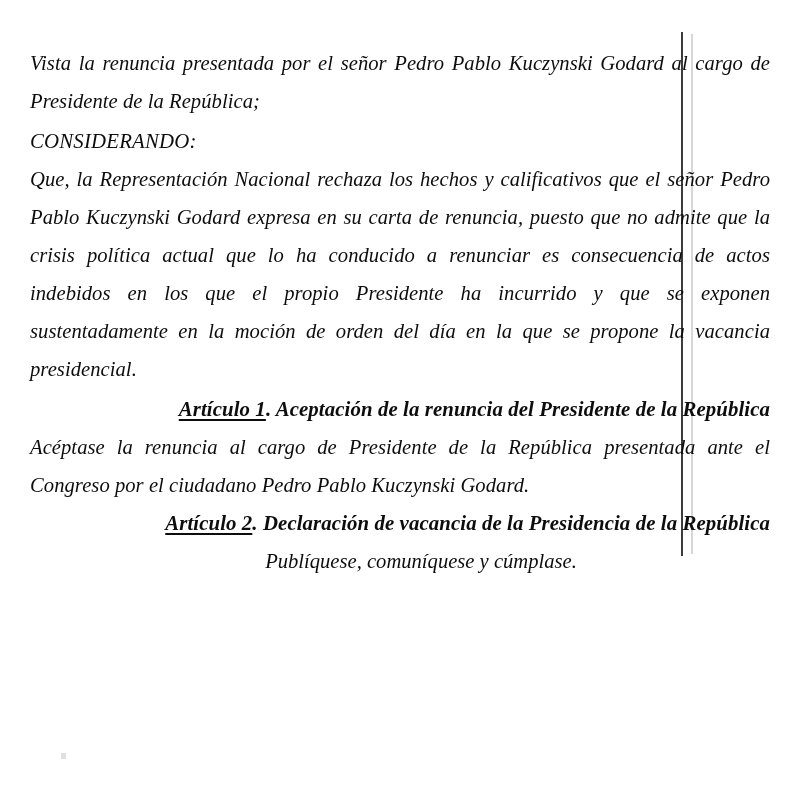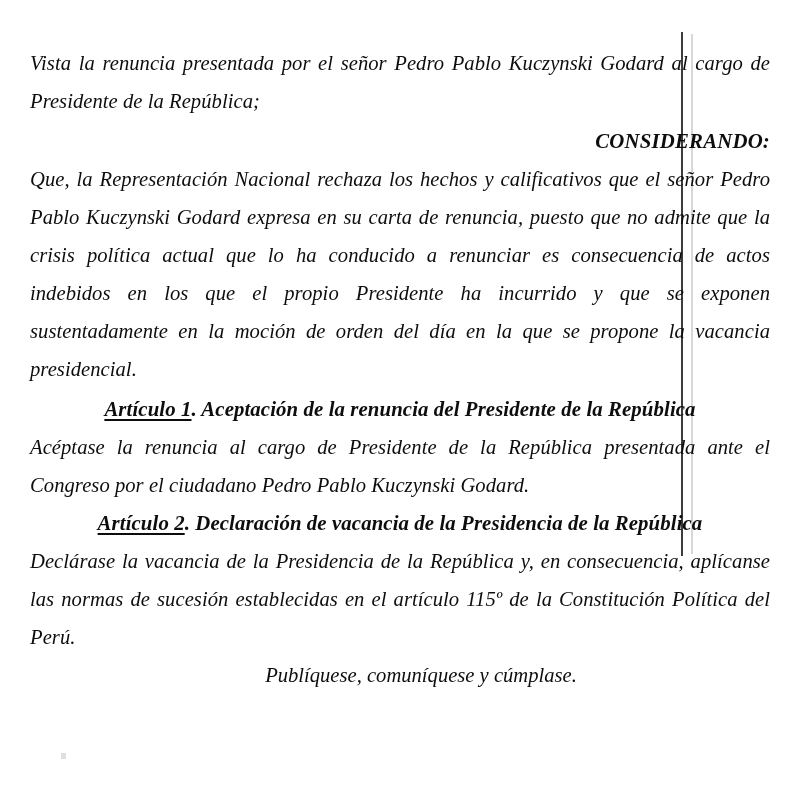--- a/index.html
+++ b/index.html
@@ -70,34 +70,34 @@
     font-size: 20.6px;
     line-height: 38px;
     text-align: justify;
     text-justify: inter-word;
     letter-spacing: 0.05px;
   }
 
   .heading {
     margin: 0;
     font-style: italic;
-    font-weight: bold;
+    font-weight: normal;
     font-size: 20.8px;
     line-height: 38px;
     letter-spacing: 0.2px;
-    text-align: right;
+    text-align: left;
   }
 
   .article-heading {
     margin: 0;
     font-style: italic;
     font-weight: bold;
     font-size: 20.8px;
     line-height: 38px;
-    text-align: center;
+    text-align: right;
     letter-spacing: 0.1px;
   }
   .article-heading .art-label {
     text-decoration: underline;
     text-decoration-thickness: 1.6px;
     text-underline-offset: 3px;
   }
 
   .indent-para {
     margin: 0;
@@ -131,18 +131,17 @@
 
     <div class="spacer-sm"></div>
 
 
     <p class="article-heading"><span class="art-label">Artículo 1</span><span>.</span> <span>Aceptación de la renuncia del Presidente de la República</span></p>
 
     <p class="para">Acéptase la renuncia al cargo de Presidente de la República presentada ante el Congreso por el ciudadano Pedro Pablo Kuczynski Godard.</p>
 
     <p class="article-heading"><span class="art-label">Artículo 2</span><span>.</span> <span>Declaración de vacancia de la Presidencia de la República</span></p>
 
-    <p class="para">Declárase la vacancia de la Presidencia de la República y, en consecuencia, aplícanse las normas de sucesión establecidas en el artículo 115º de la Constitución Política del Perú.</p>
 
     <p class="indent-para">Publíquese, comuníquese y cúmplase.</p>
 
   </div>
 </div>
 
 </body></html>

